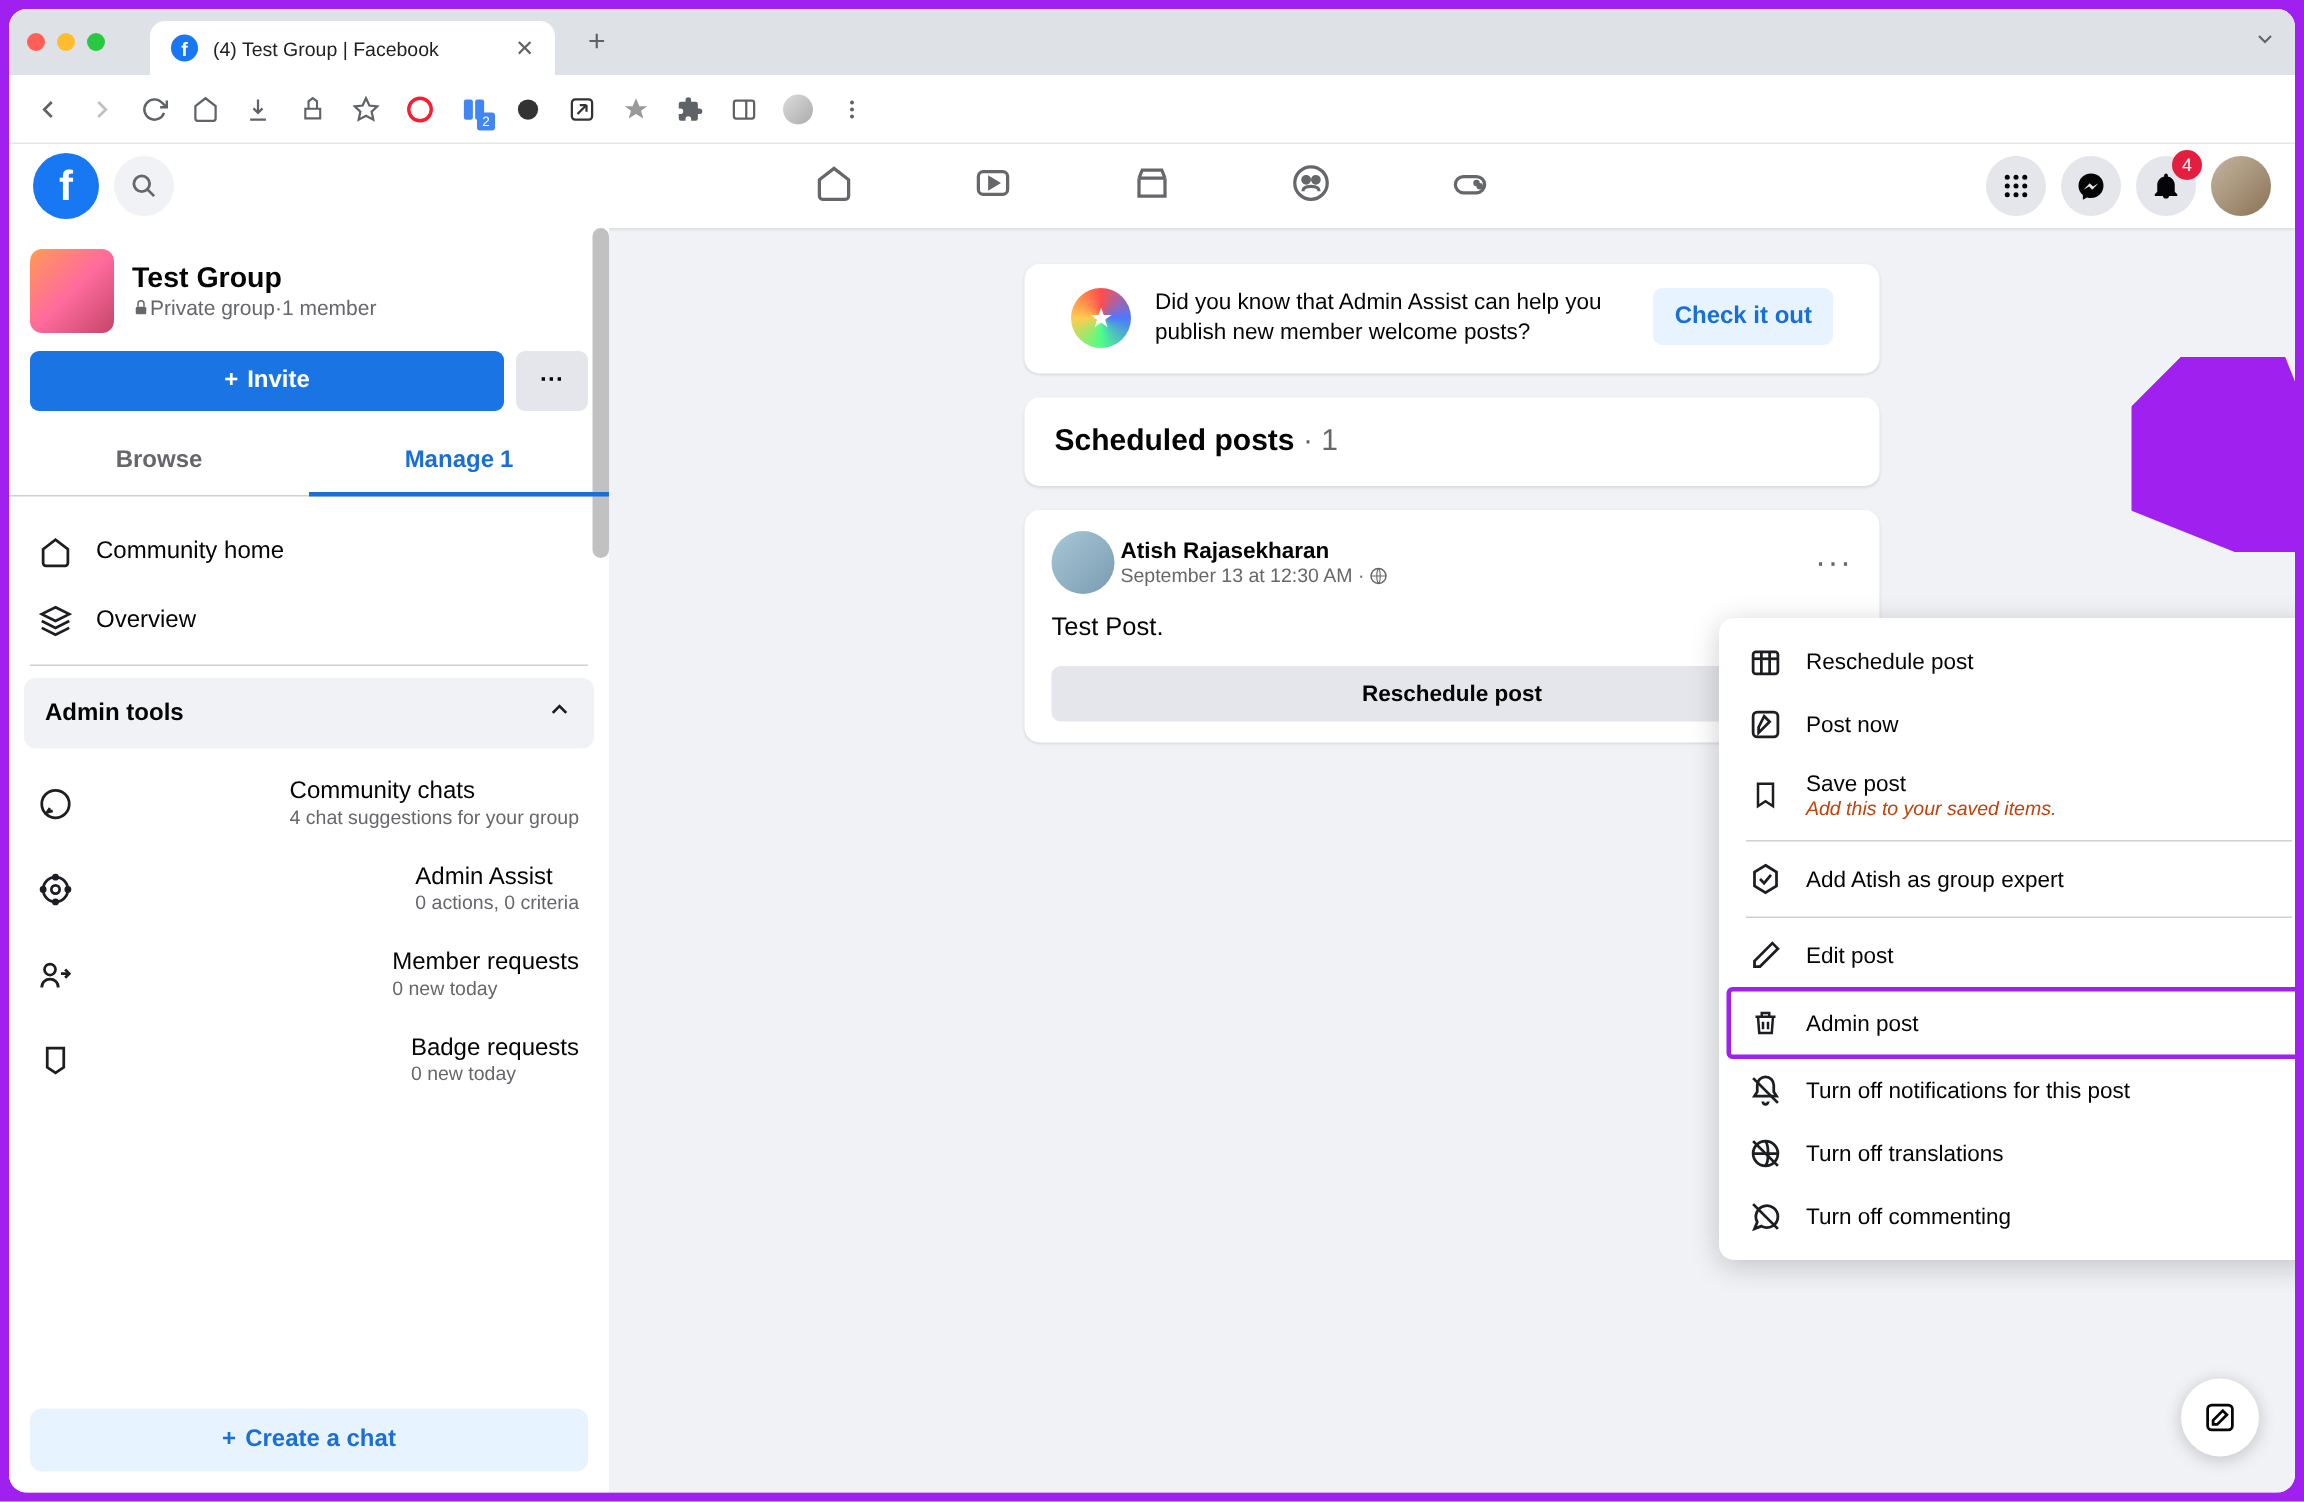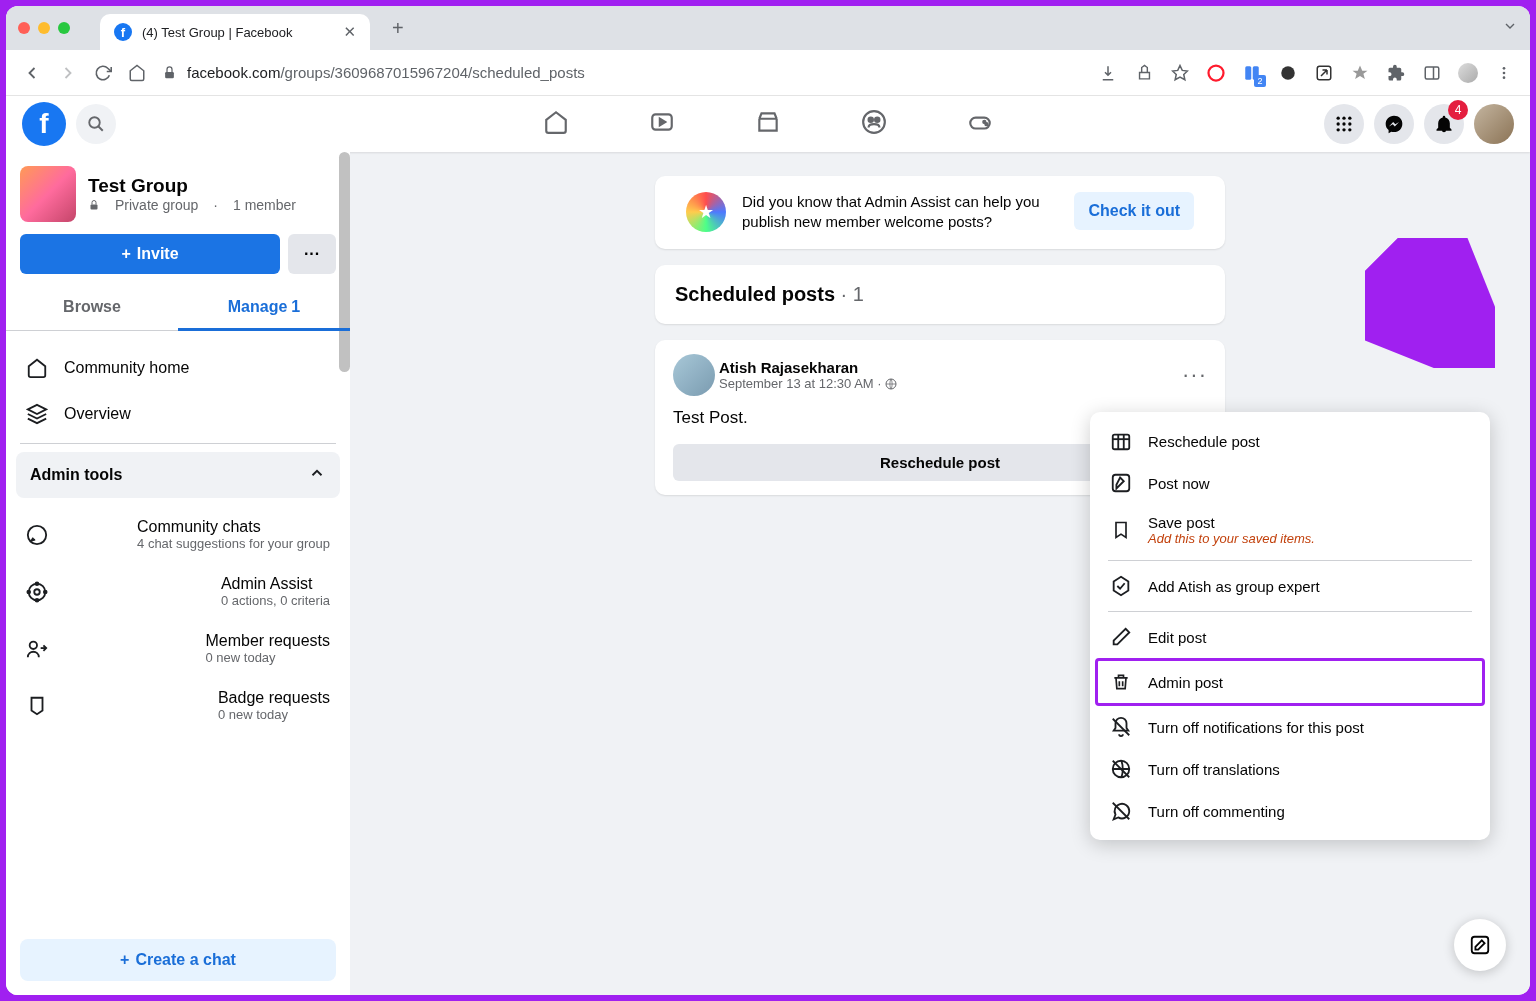--- a/index.html
+++ b/index.html
@@ -28,26 +28,26 @@
 .fb-logo{width:44px;height:44px;border-radius:50%;background:#1877f2;display:flex;align-items:center;justify-content:center;color:#fff;font-size:28px;font-weight:bold;}
 .search-btn{width:40px;height:40px;border-radius:50%;background:#f0f2f5;margin-left:10px;display:flex;align-items:center;justify-content:center;}
 .center-nav{position:absolute;left:50%;transform:translateX(-50%);display:flex;gap:80px;}
 .center-nav div{color:#65676b;}
 .right-nav{margin-left:auto;display:flex;gap:10px;align-items:center;}
 .circle-btn{width:40px;height:40px;border-radius:50%;background:#e4e6eb;display:flex;align-items:center;justify-content:center;color:#050505;position:relative;}
 .notif-badge{position:absolute;top:-4px;right:-4px;background:#e41e3f;color:#fff;font-size:12px;width:20px;height:20px;border-radius:50%;display:flex;align-items:center;justify-content:center;}
 .avatar-lg{width:40px;height:40px;border-radius:50%;background:linear-gradient(135deg,#c4b5a0,#8b7355);}
 
 .content{flex:1;display:flex;background:#f0f2f5;overflow:hidden;}
-.sidebar{width:344px;background:#fff;padding:14px;overflow-y:hidden;position:relative;}
+.sidebar{width:400px;background:#fff;padding:14px;overflow-y:hidden;position:relative;}
 .sb-scroll{position:absolute;right:0;top:0;width:11px;height:220px;background:#c1c1c1;border-radius:6px;}
 .group-header{display:flex;gap:12px;align-items:center;margin-bottom:12px;}
 .group-img{width:56px;height:56px;border-radius:8px;background:linear-gradient(135deg,#ff9a56,#ff6b9d,#c44569);}
 .group-name{font-size:19px;font-weight:700;color:#050505;}
-.group-sub{font-size:14px;color:#65676b;display:flex;align-items:center;gap:15px;}
+.group-sub{font-size:14px;color:#65676b;display:flex;align-items:center;gap:0;}
 .invite-row{display:flex;gap:8px;margin-bottom:10px;}
 .invite-btn{flex:1;background:#1b74e4;color:#fff;border-radius:6px;height:40px;display:flex;align-items:center;justify-content:center;font-size:16px;font-weight:600;gap:6px;}
 .more-btn{width:48px;height:40px;background:#e4e6eb;border-radius:6px;display:flex;align-items:center;justify-content:center;font-weight:bold;}
 .tabs{display:flex;border-bottom:1px solid #ced0d4;margin:0 -14px;}
 .tabs>div{flex:1;text-align:center;padding:14px 0;font-size:16px;font-weight:600;color:#65676b;position:relative;}
 .tabs>div.active{color:#1a6ed8;}
 .tabs>div.active::after{content:"";position:absolute;bottom:-1px;left:0;right:0;height:3px;background:#1a6ed8;}
 .tab-badge{color:#1a6ed8;margin-left:4px;}
 .nav-item{display:flex;align-items:center;gap:16px;padding:12px 6px;font-size:16px;color:#050505;font-weight:500;}
 .nav-item svg,.nav-item .ic{width:22px;}
@@ -127,27 +127,20 @@
         <svg width="18" height="18" viewBox="0 0 24 24" fill="none" stroke="#5f6368" stroke-width="2.2">
           <path d="M23 4v6h-6"></path>
           <path d="M20.49 15a9 9 0 1 1-2.12-9.36L23 10"></path>
         </svg>
       </span>
     <span class="nav-icon">
         <svg width="18" height="18" viewBox="0 0 24 24" fill="none" stroke="#5f6368" stroke-width="2">
           <path d="M3 9l9-7 9 7v11a2 2 0 0 1-2 2H5a2 2 0 0 1-2-2z"></path>
         </svg>
       </span>
-    <div class="url-bar">
-      <svg width="15" height="15" viewBox="0 0 24 24" fill="#5f6368">
-          <rect x="5" y="11" width="14" height="10" rx="2"></rect>
-          <path d="M8 11V7a4 4 0 0 1 8 0v4" fill="none" stroke="#5f6368" stroke-width="2"></path>
-        </svg>
-      <span><span class="host">facebook.com</span><span>/groups/3609687015967204/scheduled_posts</span></span>
-    </div>
     <div class="ext-icons">
       <div>
           <svg width="18" height="18" viewBox="0 0 24 24" fill="none" stroke="#5f6368" stroke-width="2">
             <path d="M12 3v12m-4-4l4 4 4-4M5 21h14"></path>
           </svg>
         </div>
       <div>
           <svg width="17" height="17" viewBox="0 0 24 24" fill="none" stroke="#5f6368" stroke-width="2">
             <path d="M8 12V5l4-3 4 3v7M5 12h14v9H5z"></path>
           </svg>

